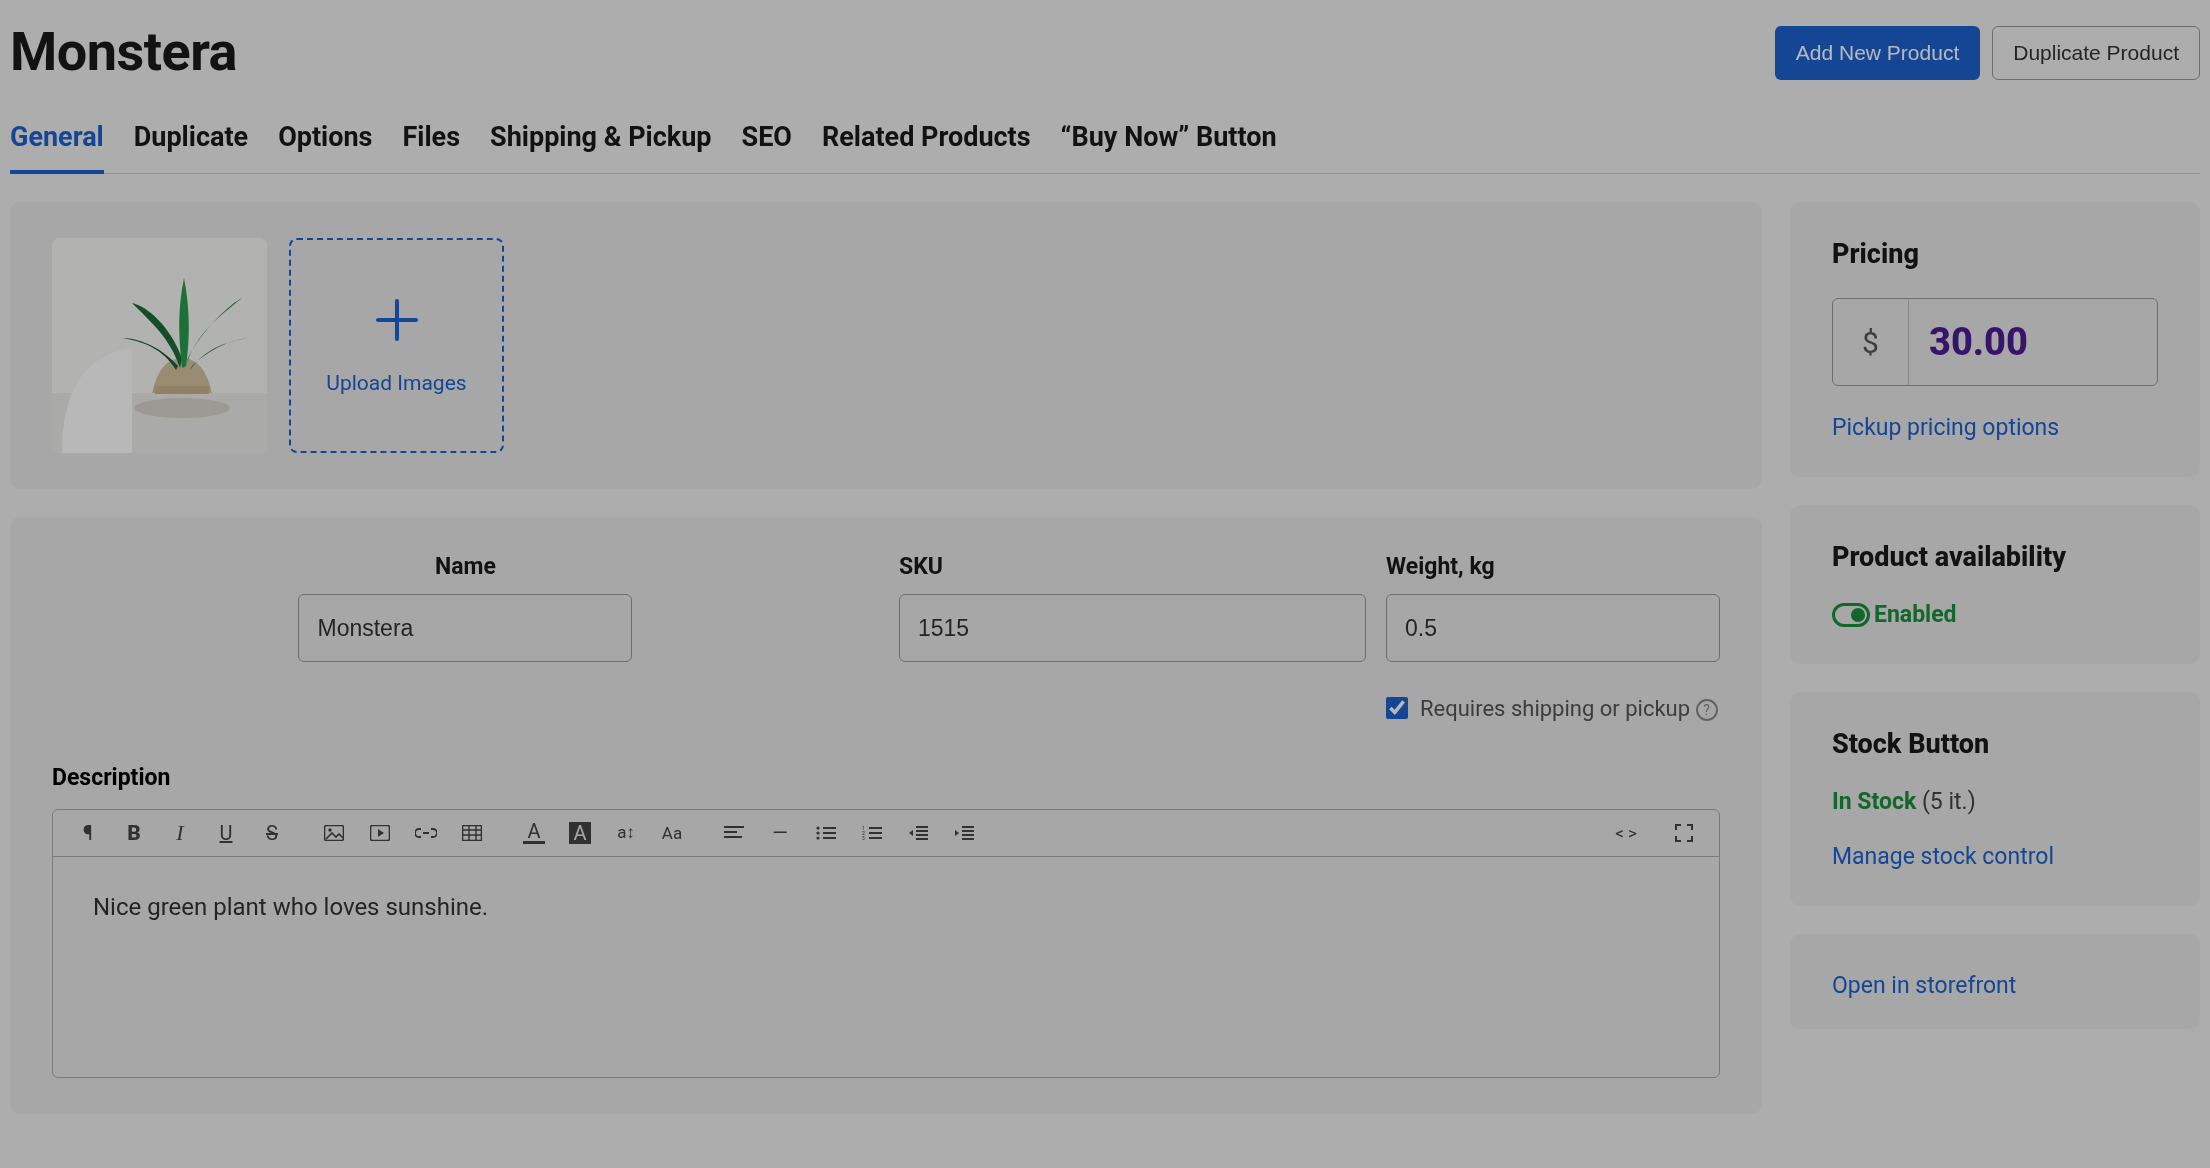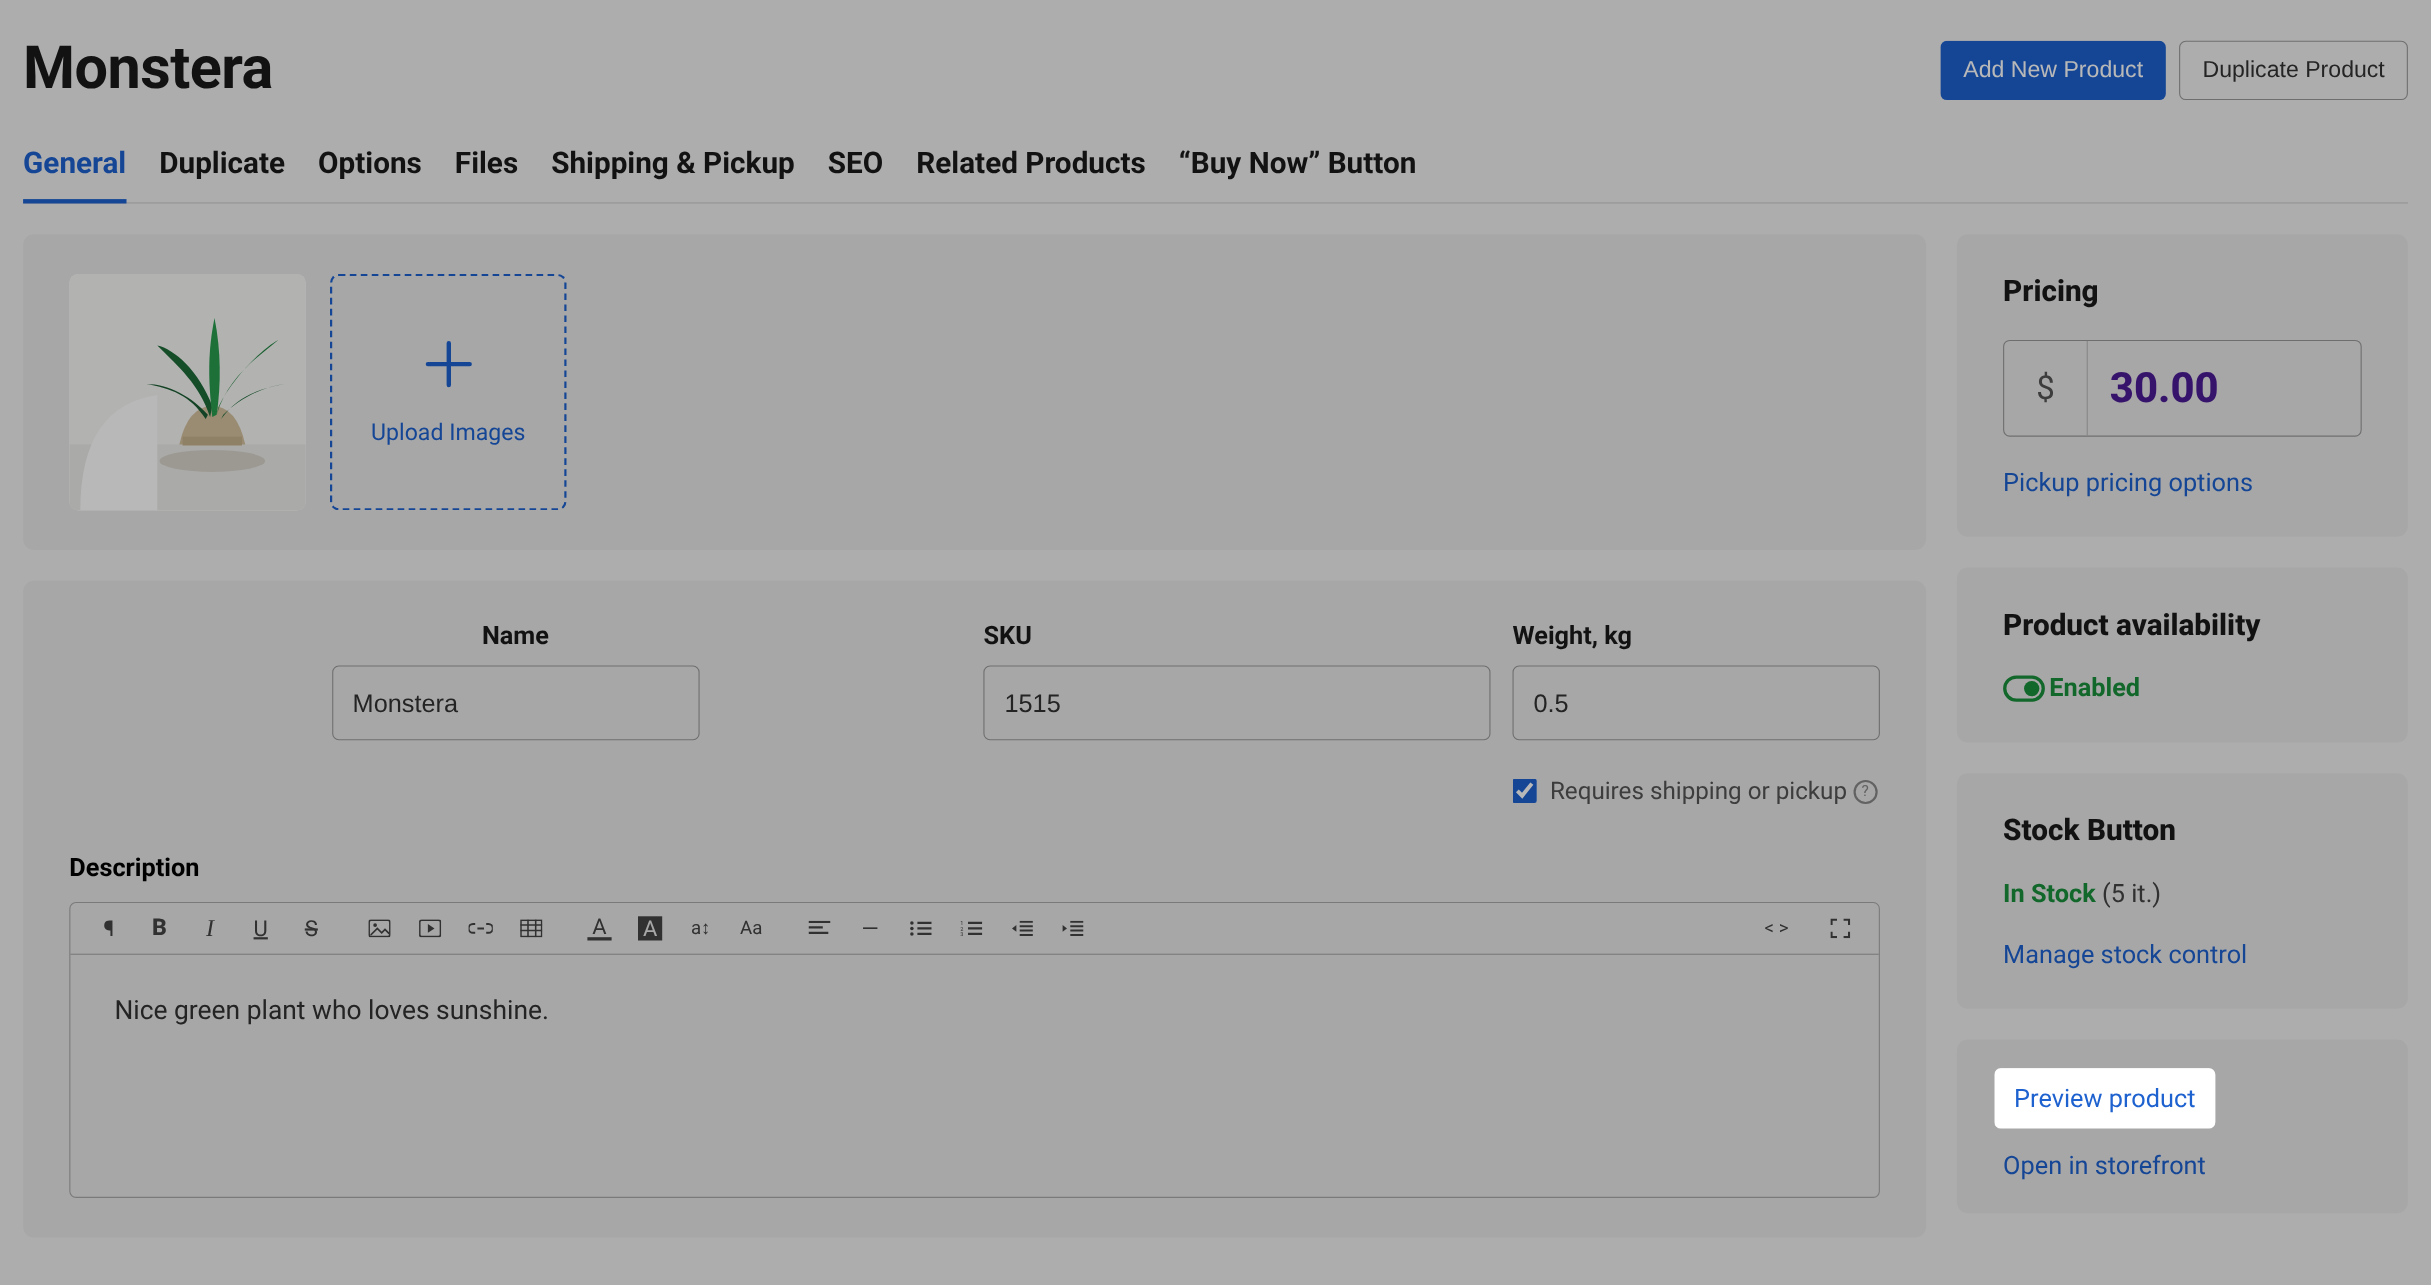--- a/index.html
+++ b/index.html
@@ -1,18 +1,18 @@
 <!DOCTYPE html>
 <html><head>
 <meta charset="utf-8">
 <style>
 * { box-sizing: border-box; margin: 0; padding: 0; }
 body { font-family: -apple-system, BlinkMacSystemFont, "Segoe UI", Roboto, sans-serif; background: #f0f0f0; position: relative; }
 .overlay { position: fixed; inset: 0; background: rgba(0,0,0,0.28); pointer-events: none; z-index: 50; }
-.page { padding: 21px; width: 2210px; }
+.page { padding: 10px; width: 2210px; }
 .header-row { display: flex; justify-content: space-between; align-items: flex-start; padding: 10px 0 30px 0; }
 .page-title { font-size: 54px; font-weight: 700; color: #1a1a1a; letter-spacing: -0.5px; }
 .header-actions { display: flex; gap: 12px; margin-top: 6px; }
 .btn { padding: 14px 20px; font-size: 21px; font-weight: 500; border-radius: 6px; cursor: pointer; border: 1px solid transparent; }
 .btn-primary { background: #1e62d0; color: #fff; margin-left: 40px; }
 .btn-secondary { background: #f0f0f0; color: #333; border: 1.5px solid #999; }
 .tabs { display: flex; gap: 30px; border-bottom: 1px solid #ccc; padding: 0 0 0 0; }
 .tab { font-size: 27px; font-weight: 700; color: #1a1a1a; padding: 8px 0 20px 0; cursor: pointer; position: relative; }
 .tab.active { color: #1e62d0; }
 .tab.active::after { content: ""; position: absolute; left: 0; right: 0; bottom: -1px; height: 4px; background: #1e62d0; }
@@ -263,23 +263,20 @@
       <div class="card">
         <div class="side-title">Stock Button</div>
         <div class="stock-status">
           <span class="in">In Stock</span>
           <span class="qty">(5 it.)</span>
         </div>
         <a class="link link-block">Manage stock control</a>
       </div>
 
       <div class="card actions">
-        <span class="highlight-box">
-          <a class="link">Preview product</a>
-        </span>
         <a class="open-store">Open in storefront</a>
       </div>
 
     </div>
   </div>
 
 </div>
 
 <div class="overlay"></div>
 

